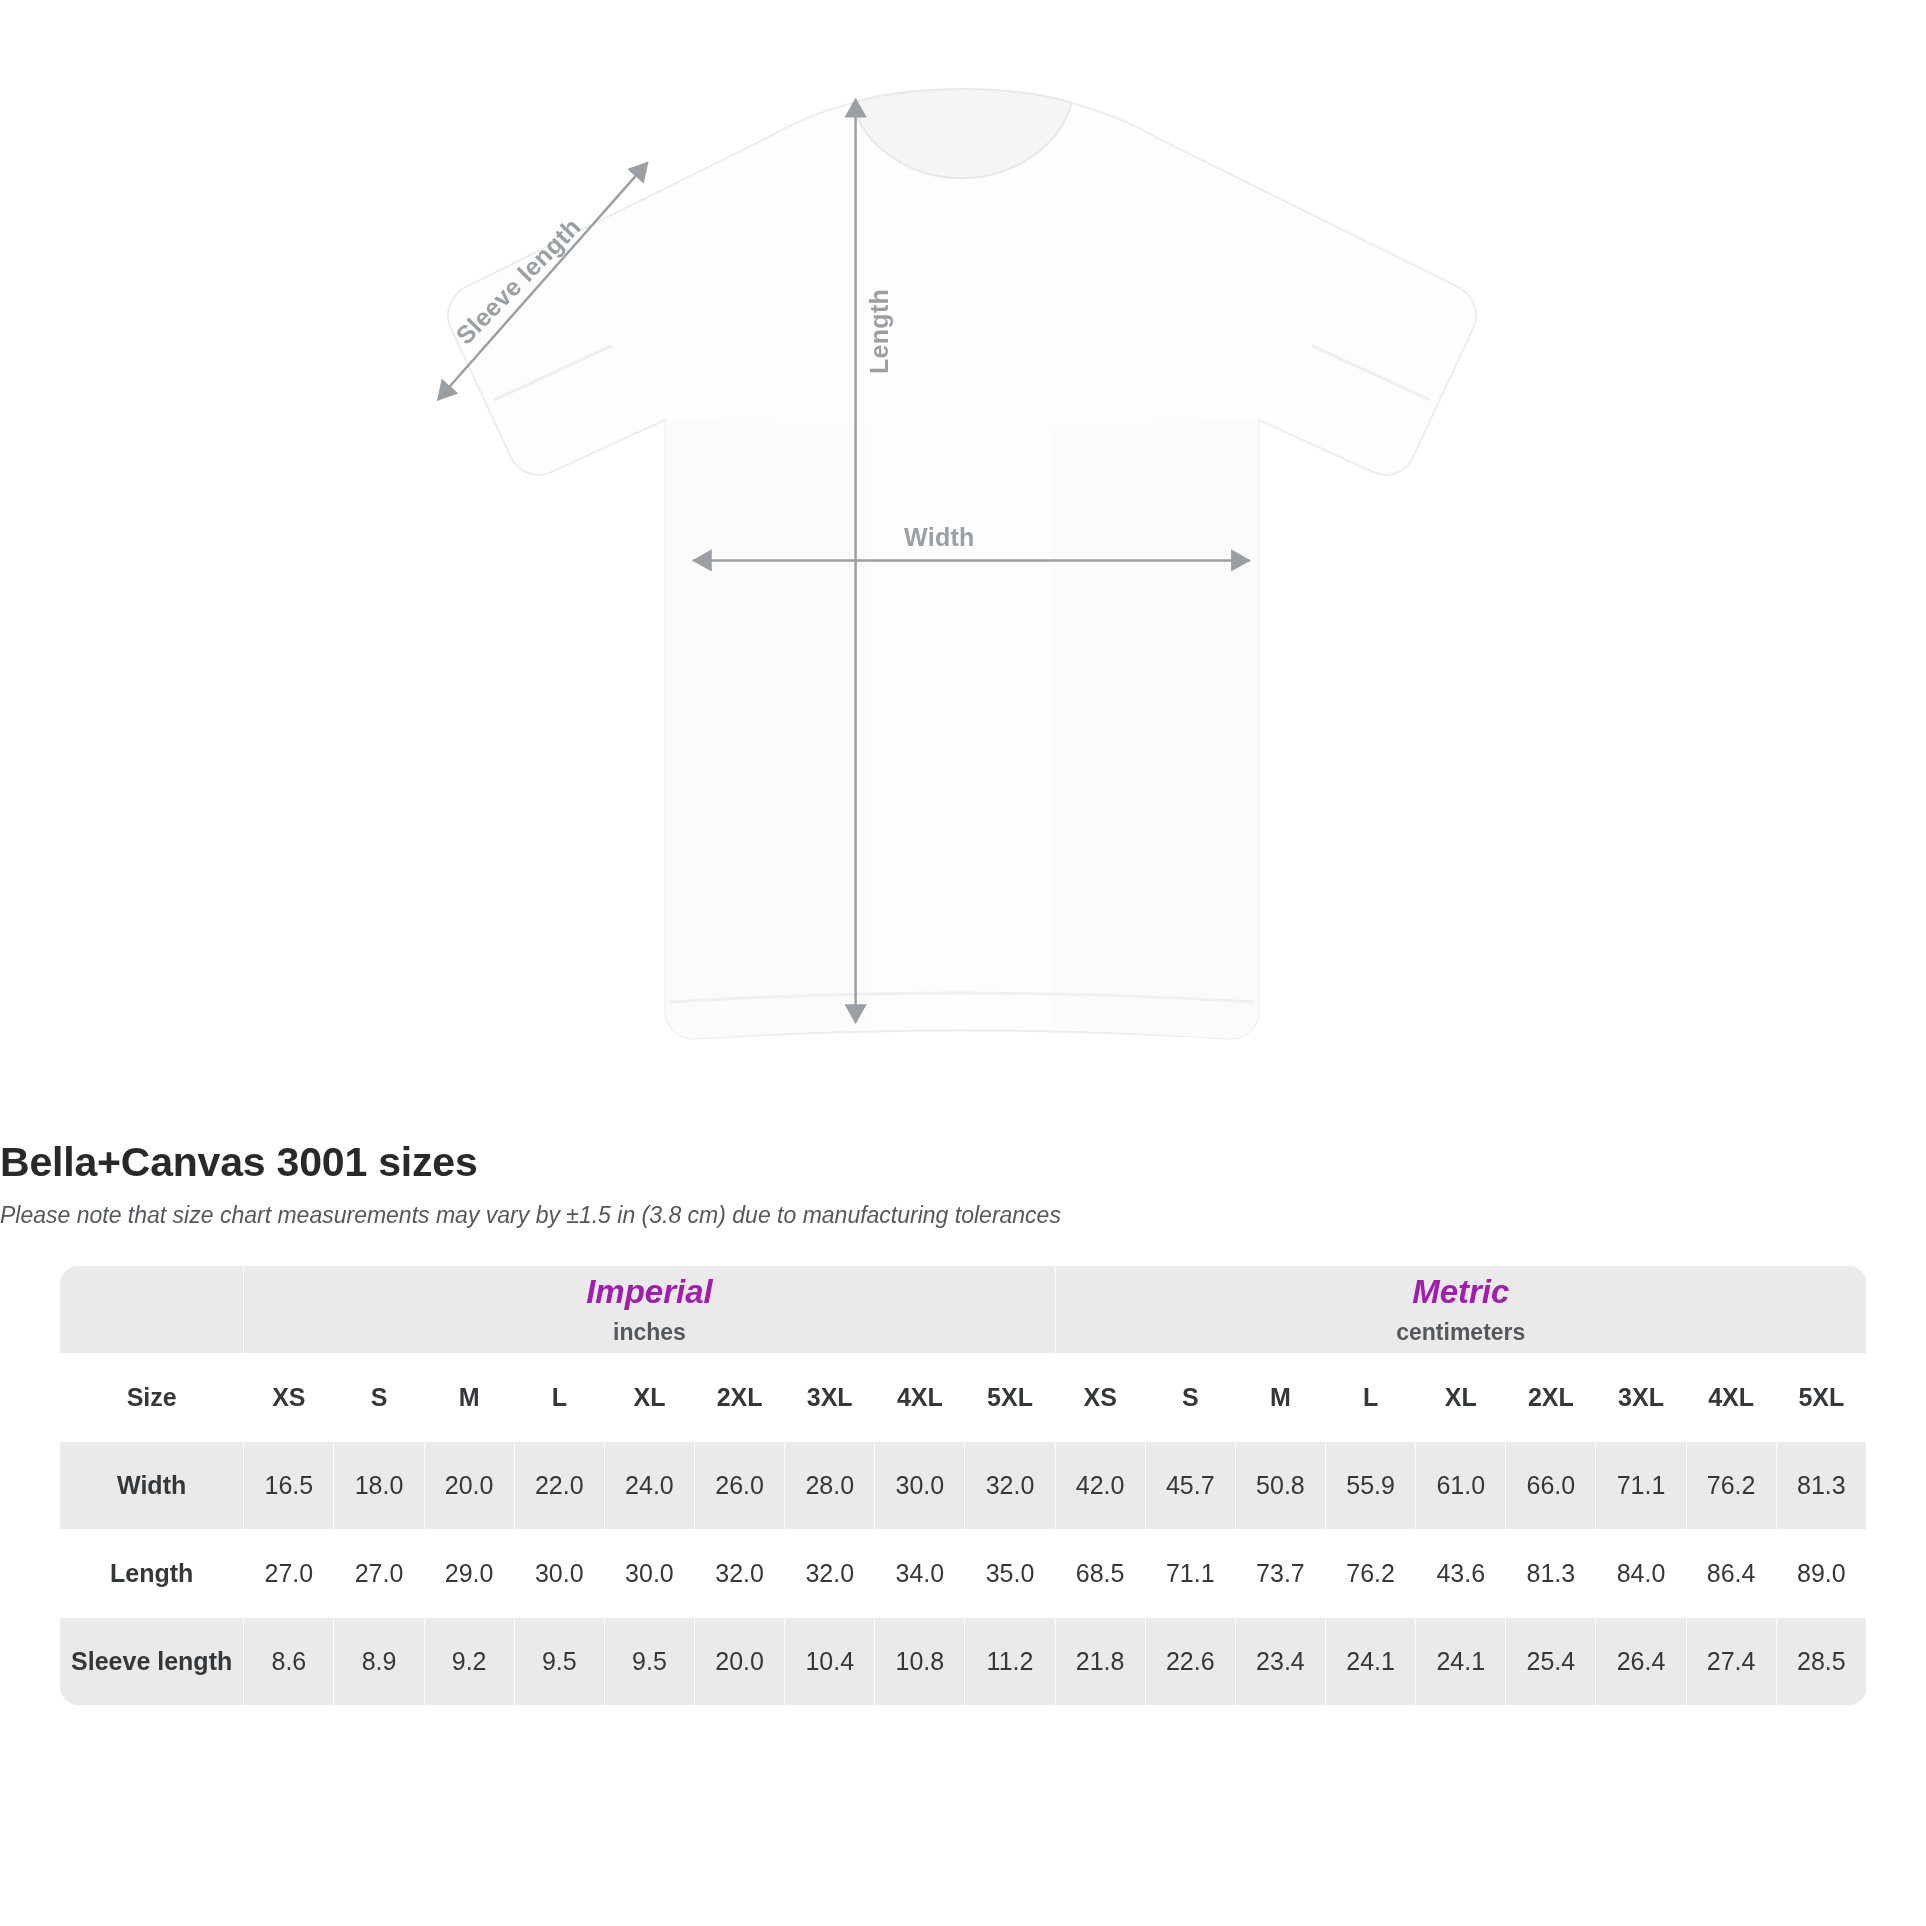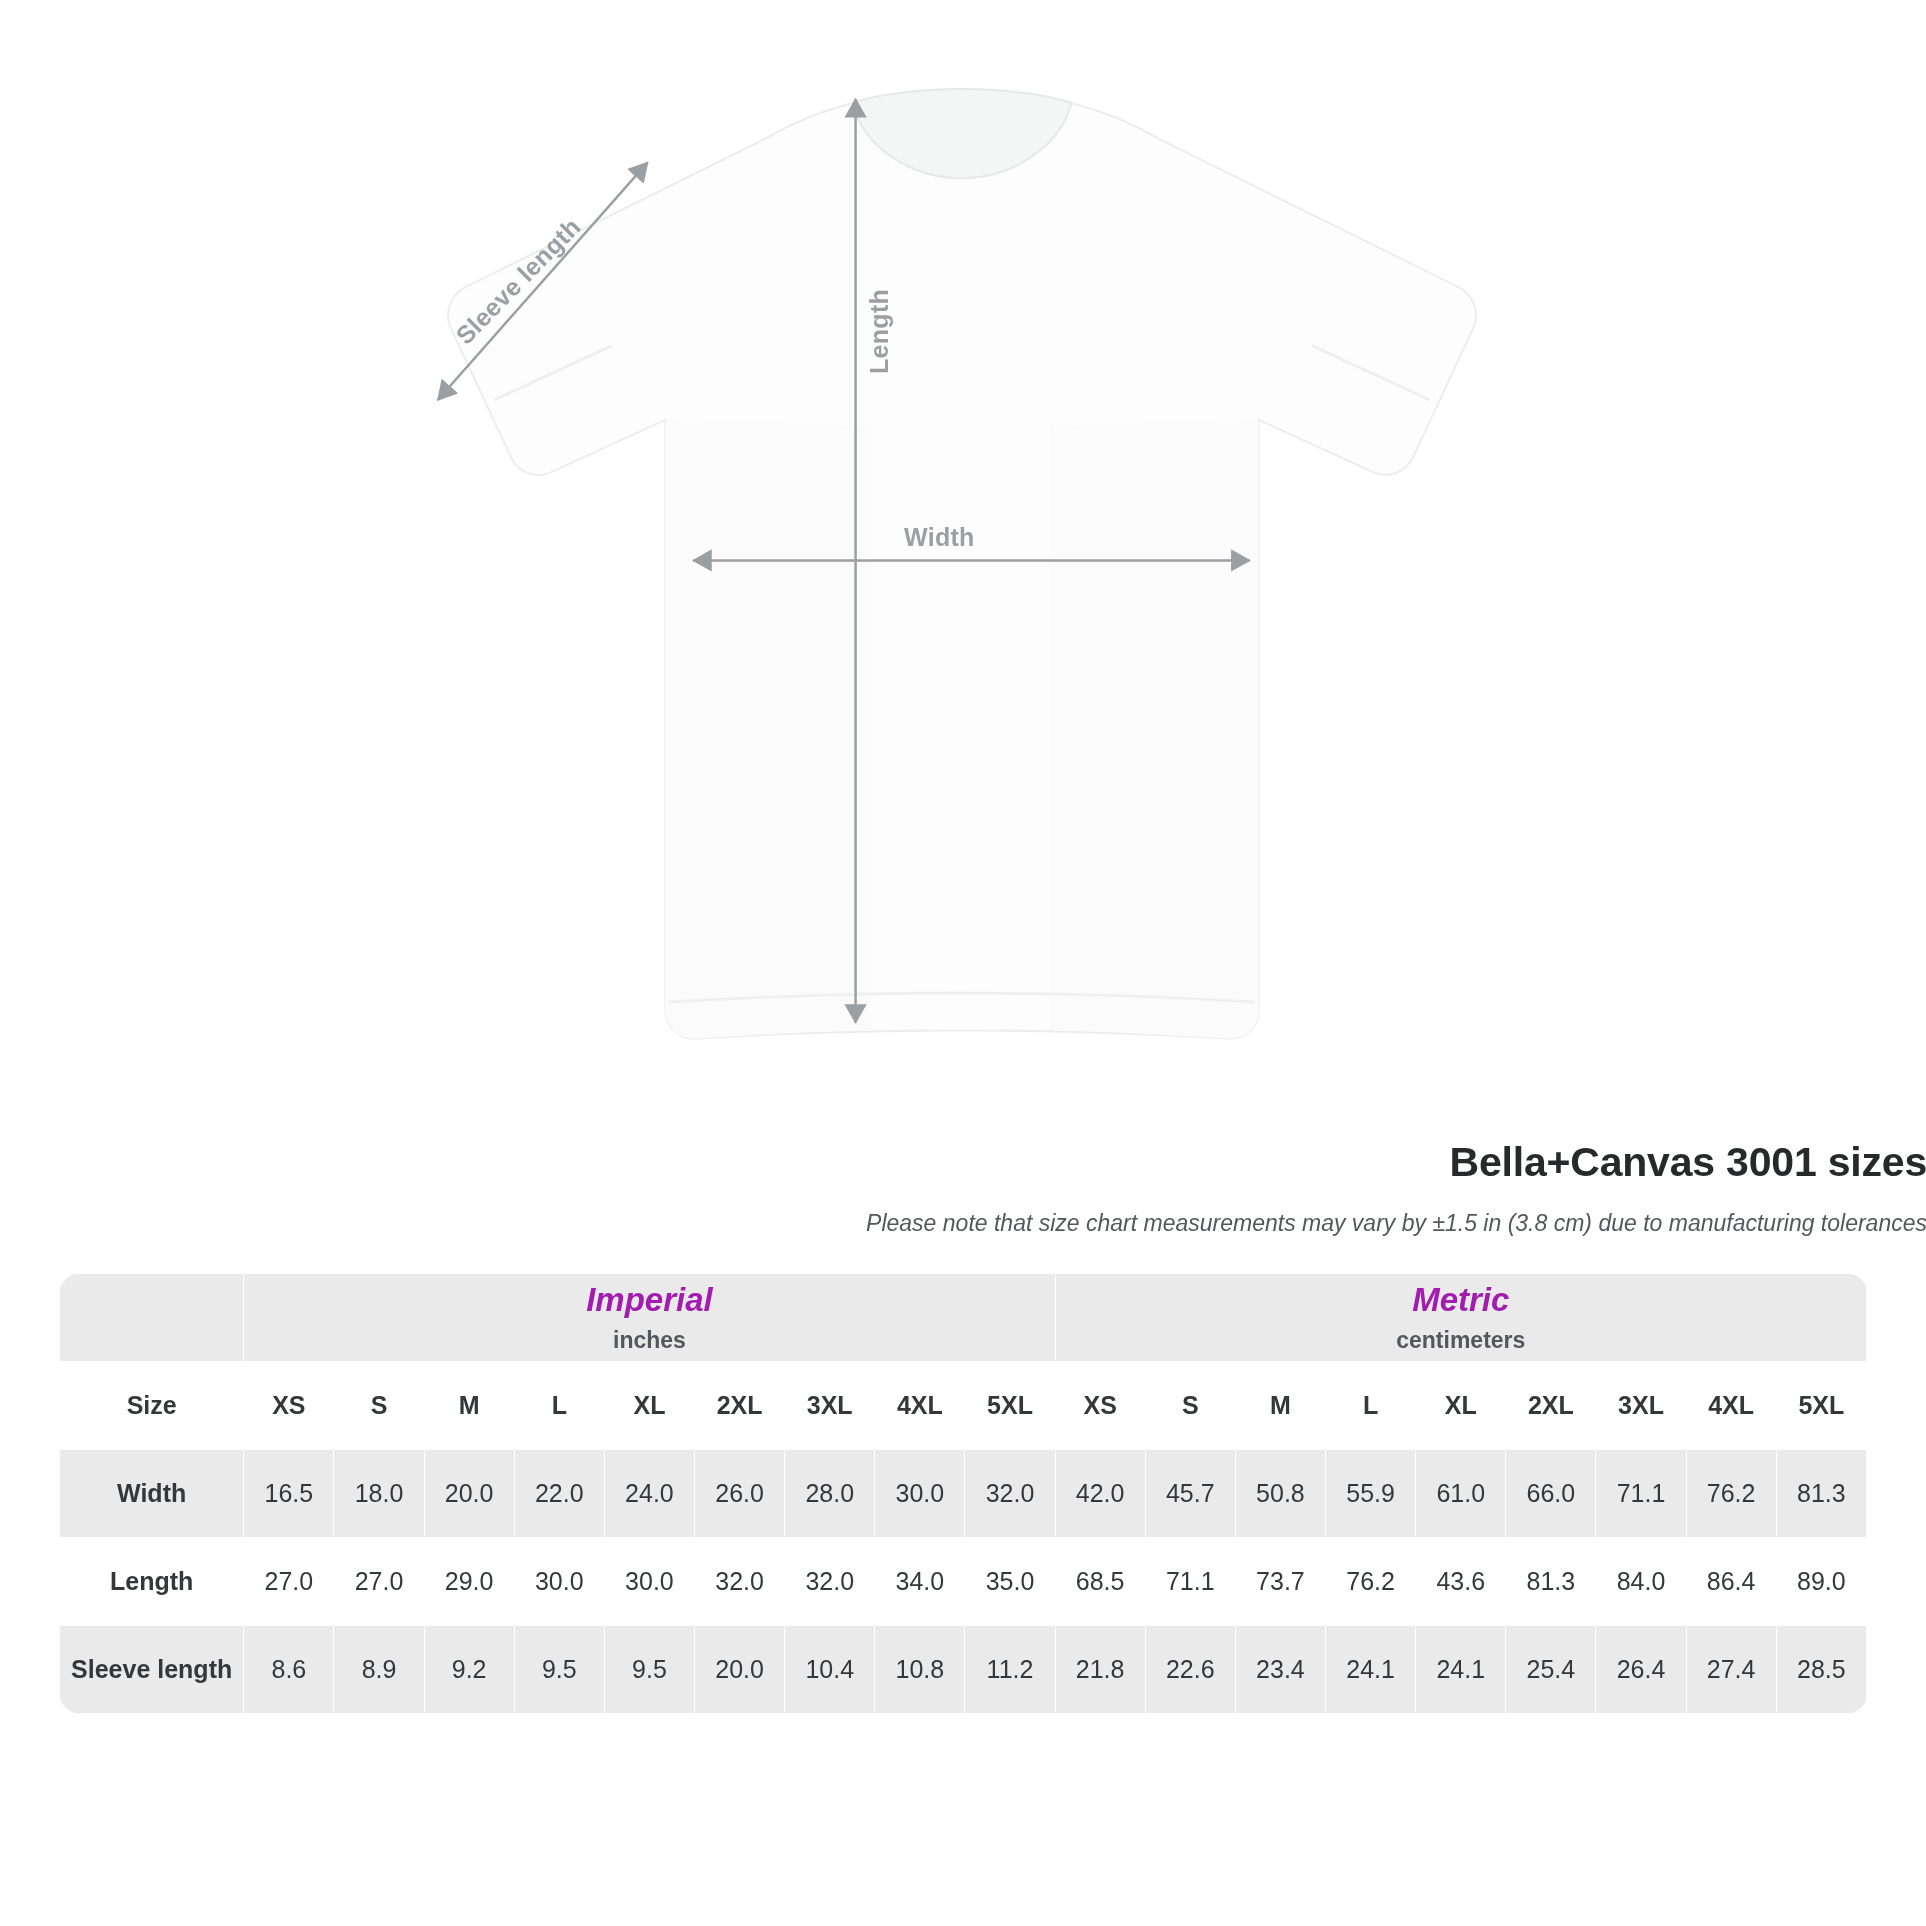--- a/index.html
+++ b/index.html
@@ -54,31 +54,31 @@
   }
   .dim-label.sleeve-label {
     left: 450px;
     top: 330px;
     transform: rotate(-45.5deg);
     transform-origin: left top;
   }
 
   
   .title-block {
-    text-align: right;
+    text-align: left;
     margin-top: 40px;
   }
   .chart-title {
     font-size: 41px;
     font-weight: bold;
     color: #27292b;
     letter-spacing: -0.2px;
   }
   .chart-note {
-    margin-top: 24px;
+    margin-top: 16px;
     font-size: 23px;
     font-style: italic;
     color: #54585c;
   }
 
   
   .table-wrap {
     margin: 36px 59px 0 59px;
     border-radius: 22px;
     overflow: hidden;

